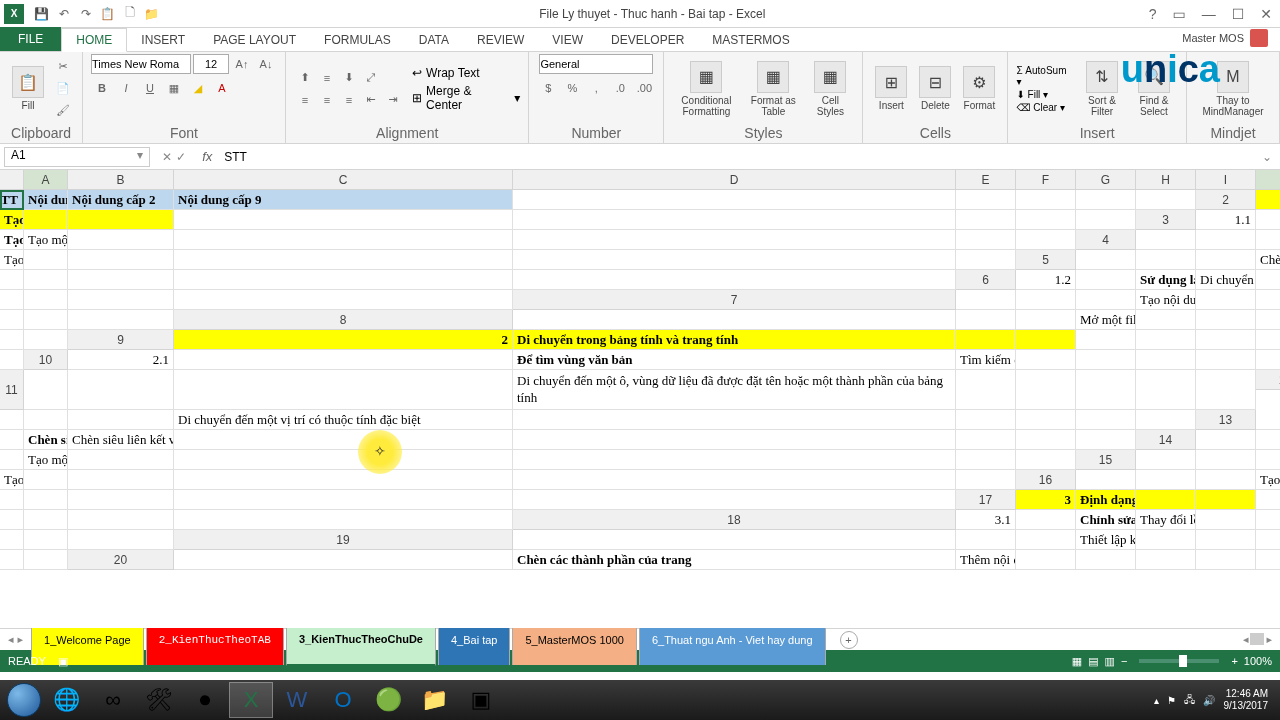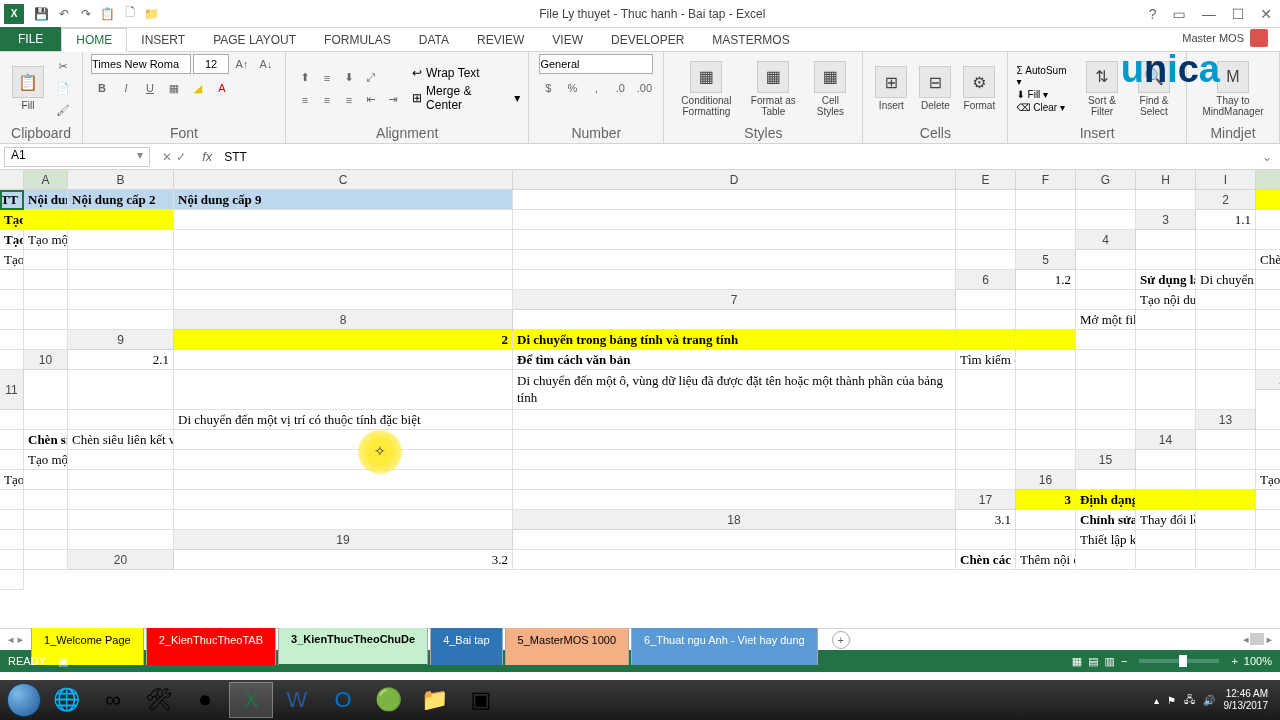--- a/index.html
+++ b/index.html
@@ -68,21 +68,21 @@
 
 
 .cursor-spot { position: absolute; width: 44px; height: 44px; background: radial-gradient(circle, #ffeb3b 40%, rgba(255,235,59,0.6) 70%, transparent 100%); border-radius: 50%; z-index: 10; pointer-events: none; }
 .cursor-cross { position: absolute; font-size: 14px; color: #333; z-index: 11; }
 
 
 .sheet-bar { height: 22px; background: #fff; border-top: 1px solid #d4d4d4; display: flex; align-items: center; font-size: 11px; }
 .sheet-nav { display: flex; gap: 4px; padding: 0 8px; color: #888; }
 .sheet-tab { padding: 19px 12px; border: 1px solid #aaa; border-bottom: none; margin-right: 2px; cursor: pointer; }
 .st-yellow { background: #ffff00; }
-.st-red { background: #ff0000; color: #fff; }
+.st-red { background: #ff0000; color: #fff; font-family: Liberation Mono, monospace; }
 .st-green { background: #c6efce; border-bottom: 2px solid #217346; font-weight: bold; }
 .st-blue { background: #2e75b6; color: #fff; }
 .st-orange { background: #f4b084; text-align: right; }
 .st-teal { background: #5b9bd5; color: #fff; }
 .sheet-add { margin-left: 12px; width: 18px; height: 18px; border: 1px solid #aaa; border-radius: 50%; display: flex; align-items: center; justify-content: center; color: #666; }
 .sheet-scroll { margin-left: auto; display: flex; gap: 2px; padding-right: 8px; color: #888; }
 
 
 .statusbar { height: 22px; background: #217346; color: #fff; display: flex; align-items: center; font-size: 11px; padding: 0 8px; }
 .statusbar .views { margin-left: auto; display: flex; gap: 6px; align-items: center; }
@@ -393,21 +393,21 @@
       <div class="cell section"></div>
       <div class="cell section"></div>
       <div class="cell"></div>
       <div class="cell"></div>
       <div class="cell"></div>
       <div class="cell"></div>
       <div class="cell"></div>
       <div class="row-header">10</div>
       <div class="cell  right">2.1</div>
       <div class="cell "></div>
-      <div class="cell  bold">Để tìm cách văn bản</div>
+      <div class="cell  bold">Để tìm vùng văn bản</div>
       <div class="cell ">Tìm kiếm định dạng</div>
       <div class="cell"></div>
       <div class="cell"></div>
       <div class="cell"></div>
       <div class="cell"></div>
       <div class="cell"></div>
       <div class="row-header row-tall">11</div>
       <div class="cell  right row-tall"></div>
       <div class="cell  row-tall"></div>
       <div class="cell  row-tall"></div>
@@ -491,21 +491,20 @@
       <div class="cell  right"></div>
       <div class="cell "></div>
       <div class="cell "></div>
       <div class="cell ">Thiết lập khổ giấy mặc định/ tùy chọn</div>
       <div class="cell"></div>
       <div class="cell"></div>
       <div class="cell"></div>
       <div class="cell"></div>
       <div class="cell"></div>
       <div class="row-header">20</div>
-      <div class="cell  right">3.2</div>
       <div class="cell "></div>
       <div class="cell  bold">Chèn các thành phần của trang</div>
       <div class="cell ">Thêm nội dung/chỉnh sửa tiêu đề đầu trang và cuối trang</div>
       <div class="cell"></div>
       <div class="cell"></div>
       <div class="cell"></div>
       <div class="cell"></div>
       <div class="cell"></div>
     </div>
   <div class="cursor-spot" style="left:358px;top:260px"></div>

